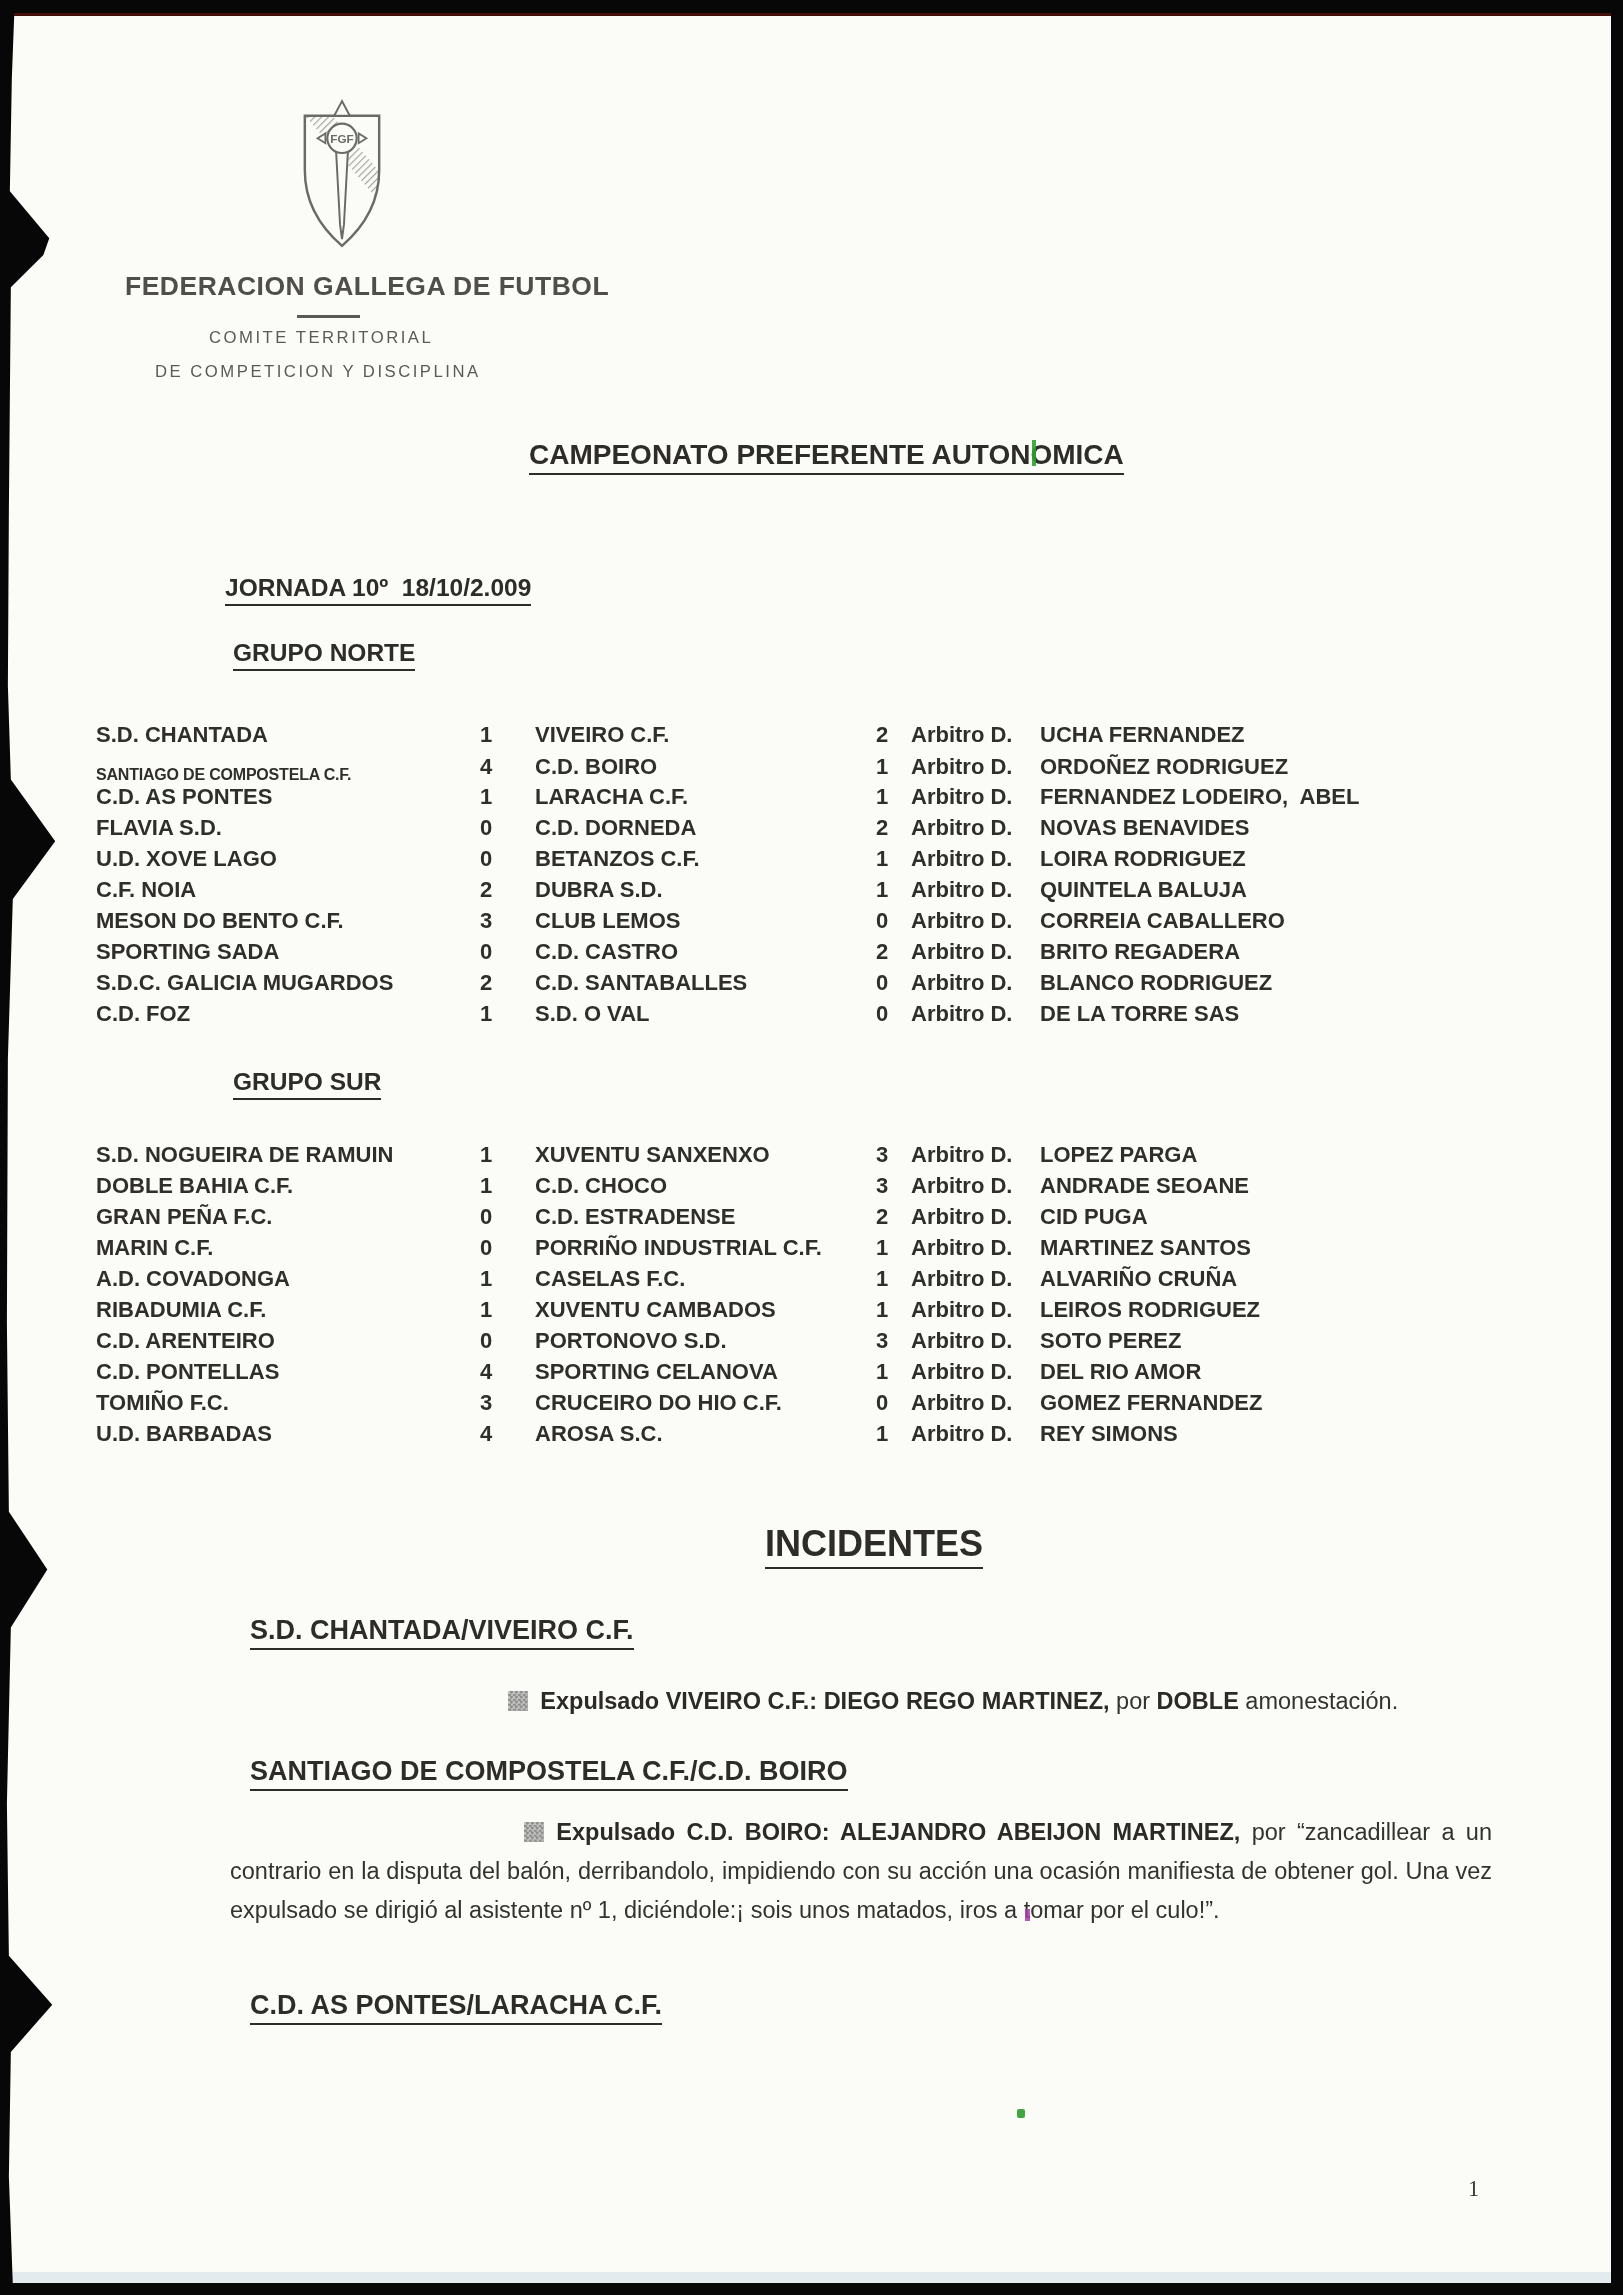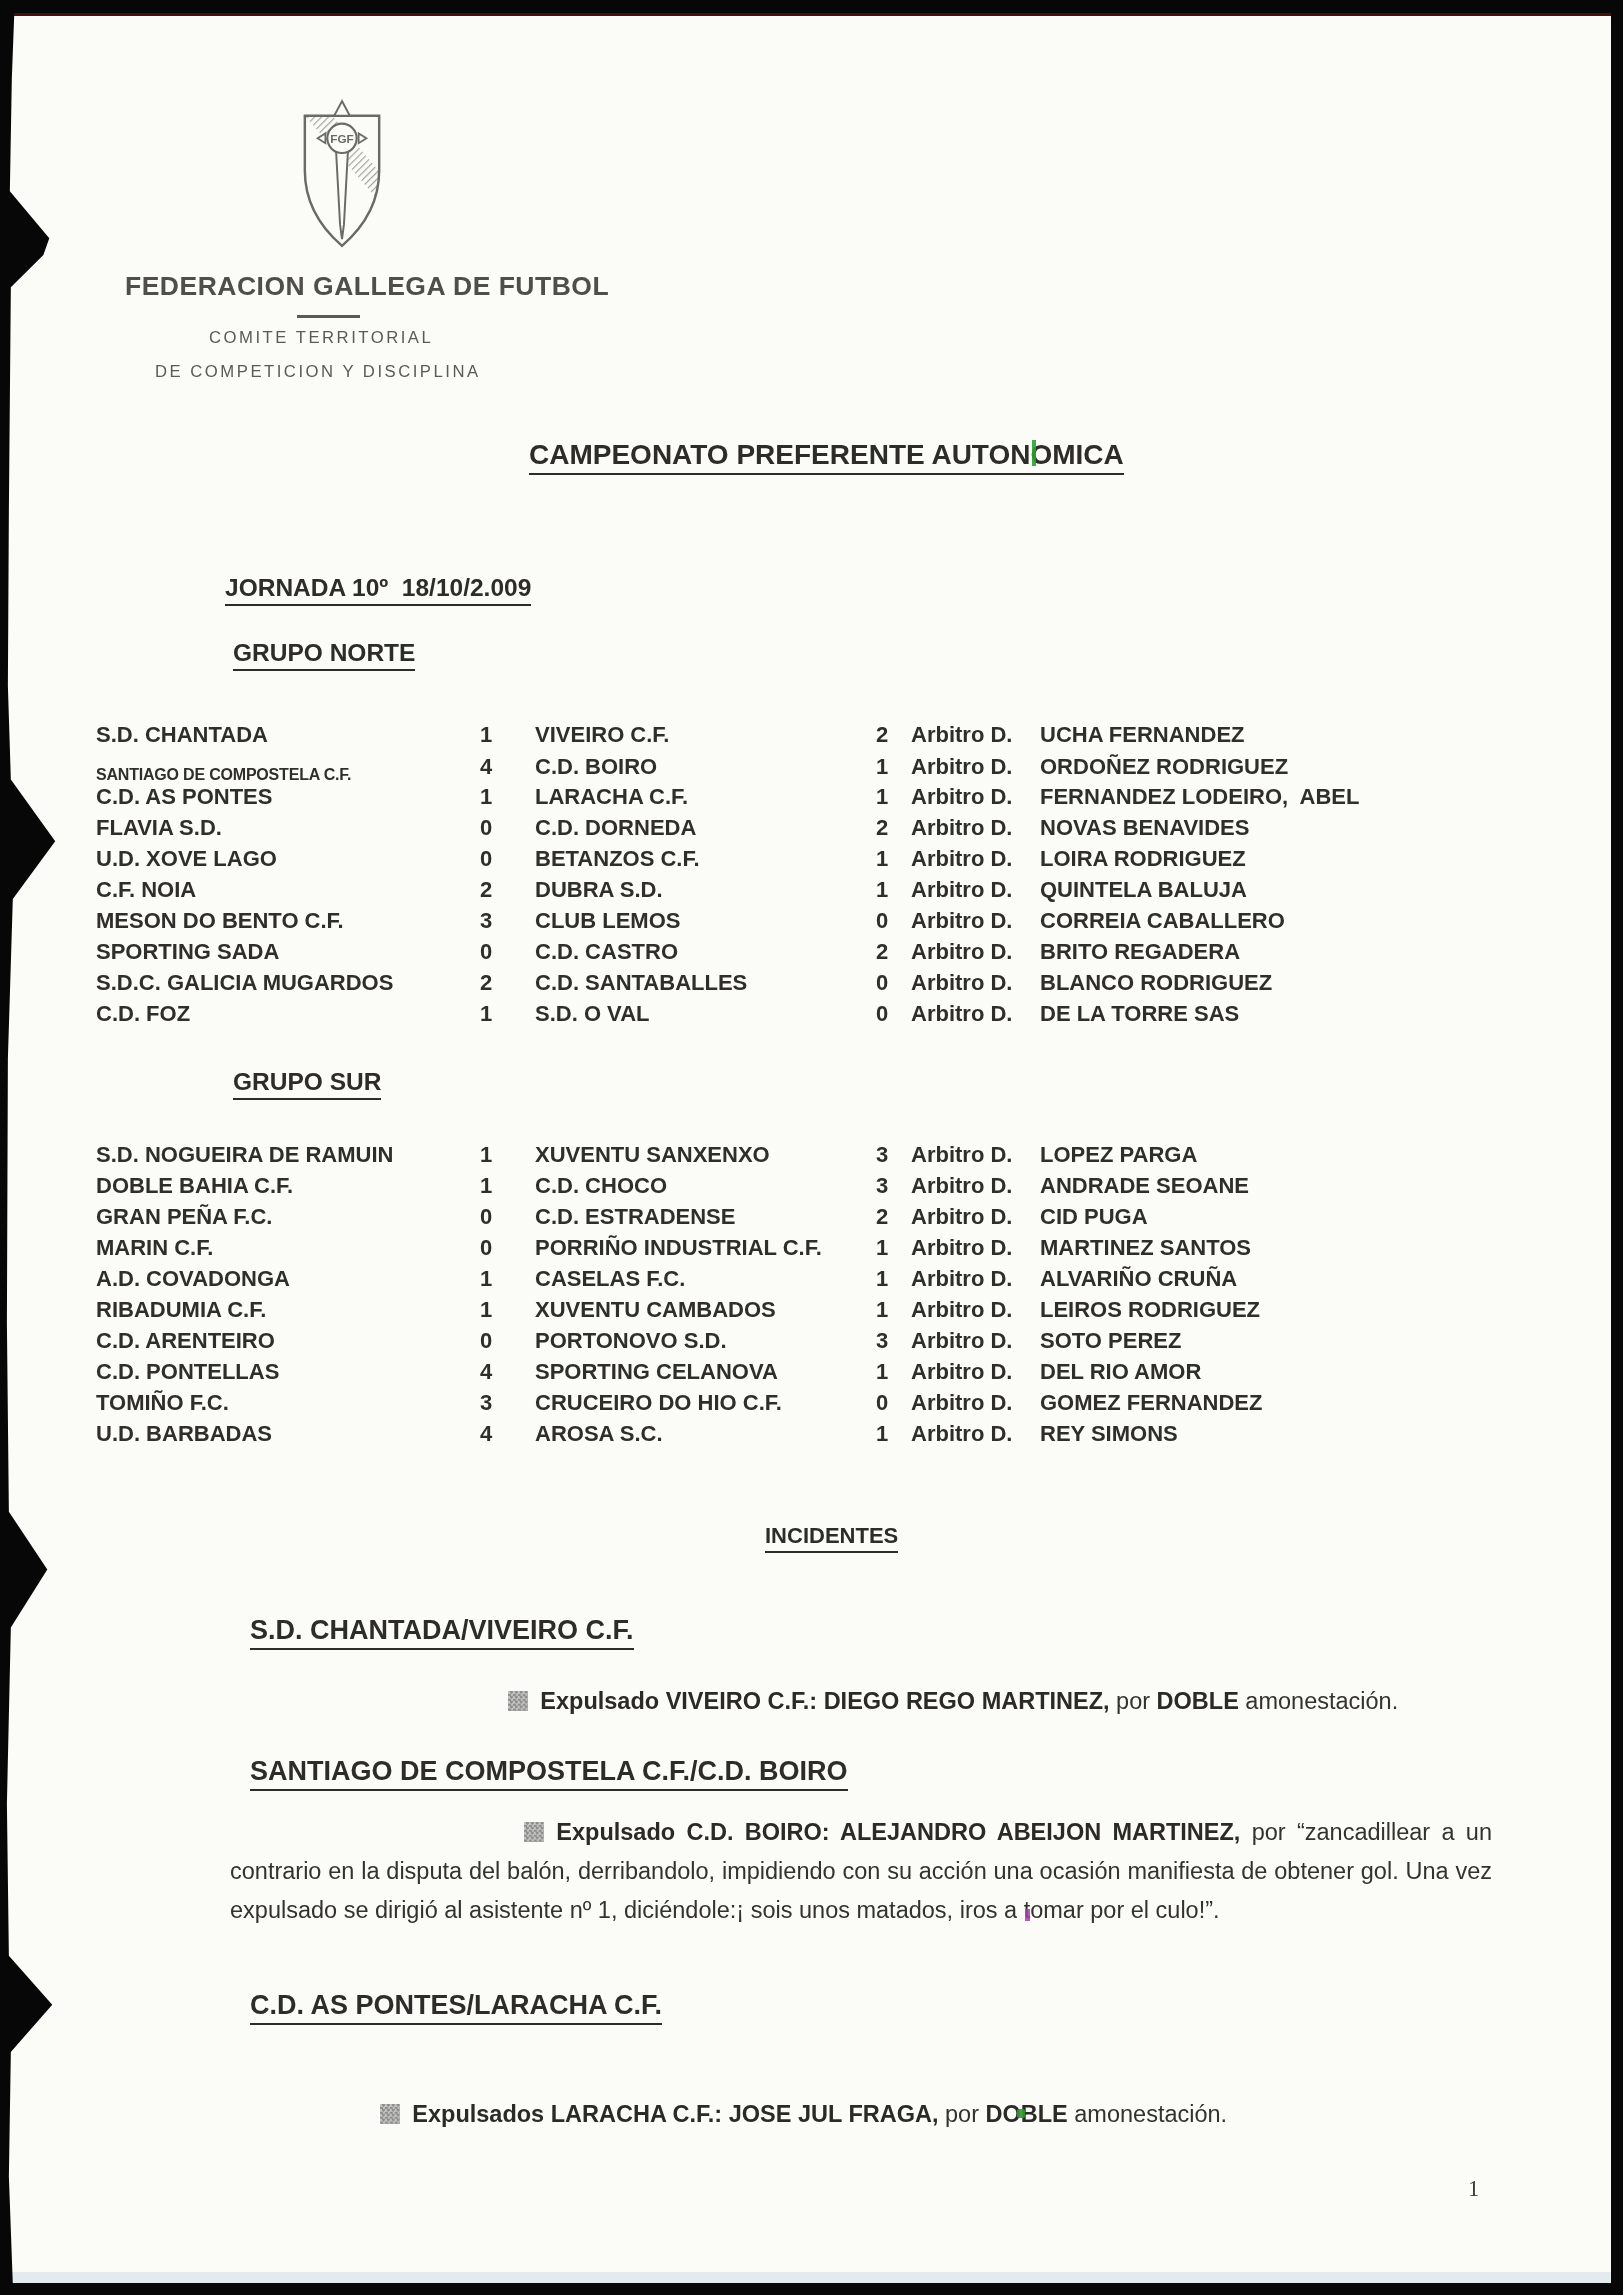--- a/index.html
+++ b/index.html
@@ -28,21 +28,21 @@
   .gh-n{left:225px;top:639px;}
   .gh-s{left:225px;top:1068px;}
 
   .results-table{left:96px;width:1431px;}
   .rt-n{top:719px;}
   .rt-s{top:1139px;}
   .match-row{display:grid;grid-template-columns:384px 55px 341px 35px 129px auto;height:31px;align-items:center;font-weight:bold;font-size:22px;color:#2f2e2a;}
   .match-row .ref{white-space:pre;}
   .small-home{font-size:16px;letter-spacing:-0.2px;margin-top:16px;}
 
-  .incidents-title{left:765px;top:1523px;font-size:22px;font-weight:bold;color:#2d2c28;}
+  .incidents-title{left:765px;top:1523px;font-size:36px;font-weight:bold;color:#2d2c28;}
   .inc-h{font-size:27px;font-weight:bold;color:#2d2c28;}
   .ih1{left:250px;top:1615px;}
   .ih2{left:250px;top:1756px;}
   .ih3{left:250px;top:1990px;}
   .inc-line{font-size:23.5px;color:#33322d;white-space:nowrap;}
   .inc-line .b,.inc-par .b{font-weight:bold;color:#2b2a26;}
   .il1{left:508px;top:1688px;}
   .il3a{left:380px;top:2062px;}
   .il3b{left:380px;top:2101px;}
   .inc-par{left:230px;top:1813px;width:1262px;font-size:23.5px;line-height:39px;color:#33322d;text-align:justify;text-indent:294px;}
@@ -282,23 +282,20 @@
   <div class="abs inc-line il1">
     <span class="bullet"></span><span class="b">Expulsado VIVEIRO C.F.: DIEGO REGO MARTINEZ,</span><span> por </span><span class="b">DOBLE</span><span> amonestación.</span>
   </div>
 
   <div class="abs inc-h ih2"><span class="u">SANTIAGO DE COMPOSTELA C.F./C.D. BOIRO</span></div>
   <div class="abs inc-par">
     <span class="bullet"></span><span class="b">Expulsado C.D. BOIRO: ALEJANDRO ABEIJON MARTINEZ,</span><span> por “zancadillear a un contrario en la disputa del balón, derribandolo, impidiendo con su acción una ocasión manifiesta de obtener gol. Una vez expulsado se dirigió al asistente nº 1, diciéndole:¡ sois unos matados, iros a tomar por el culo!”.</span>
   </div>
 
   <div class="abs inc-h ih3"><span class="u">C.D. AS PONTES/LARACHA C.F.</span></div>
-  <div class="abs inc-line il3b">
-    <span class="bullet"></span><span class="b">Expulsados LARACHA C.F.: JOSE JUL FRAGA,</span><span> por </span><span class="b">DOBLE</span><span> amonestación.</span>
-  </div>
 
   <div class="abs page-num">1</div>
 
   <div class="abs green-mark"></div>
   <div class="abs magenta-mark"></div>
   <div class="abs green-dot"></div>
 
   <div class="frame-top"></div>
   <div class="frame-red"></div>
   <div class="bottom-tint"></div>

